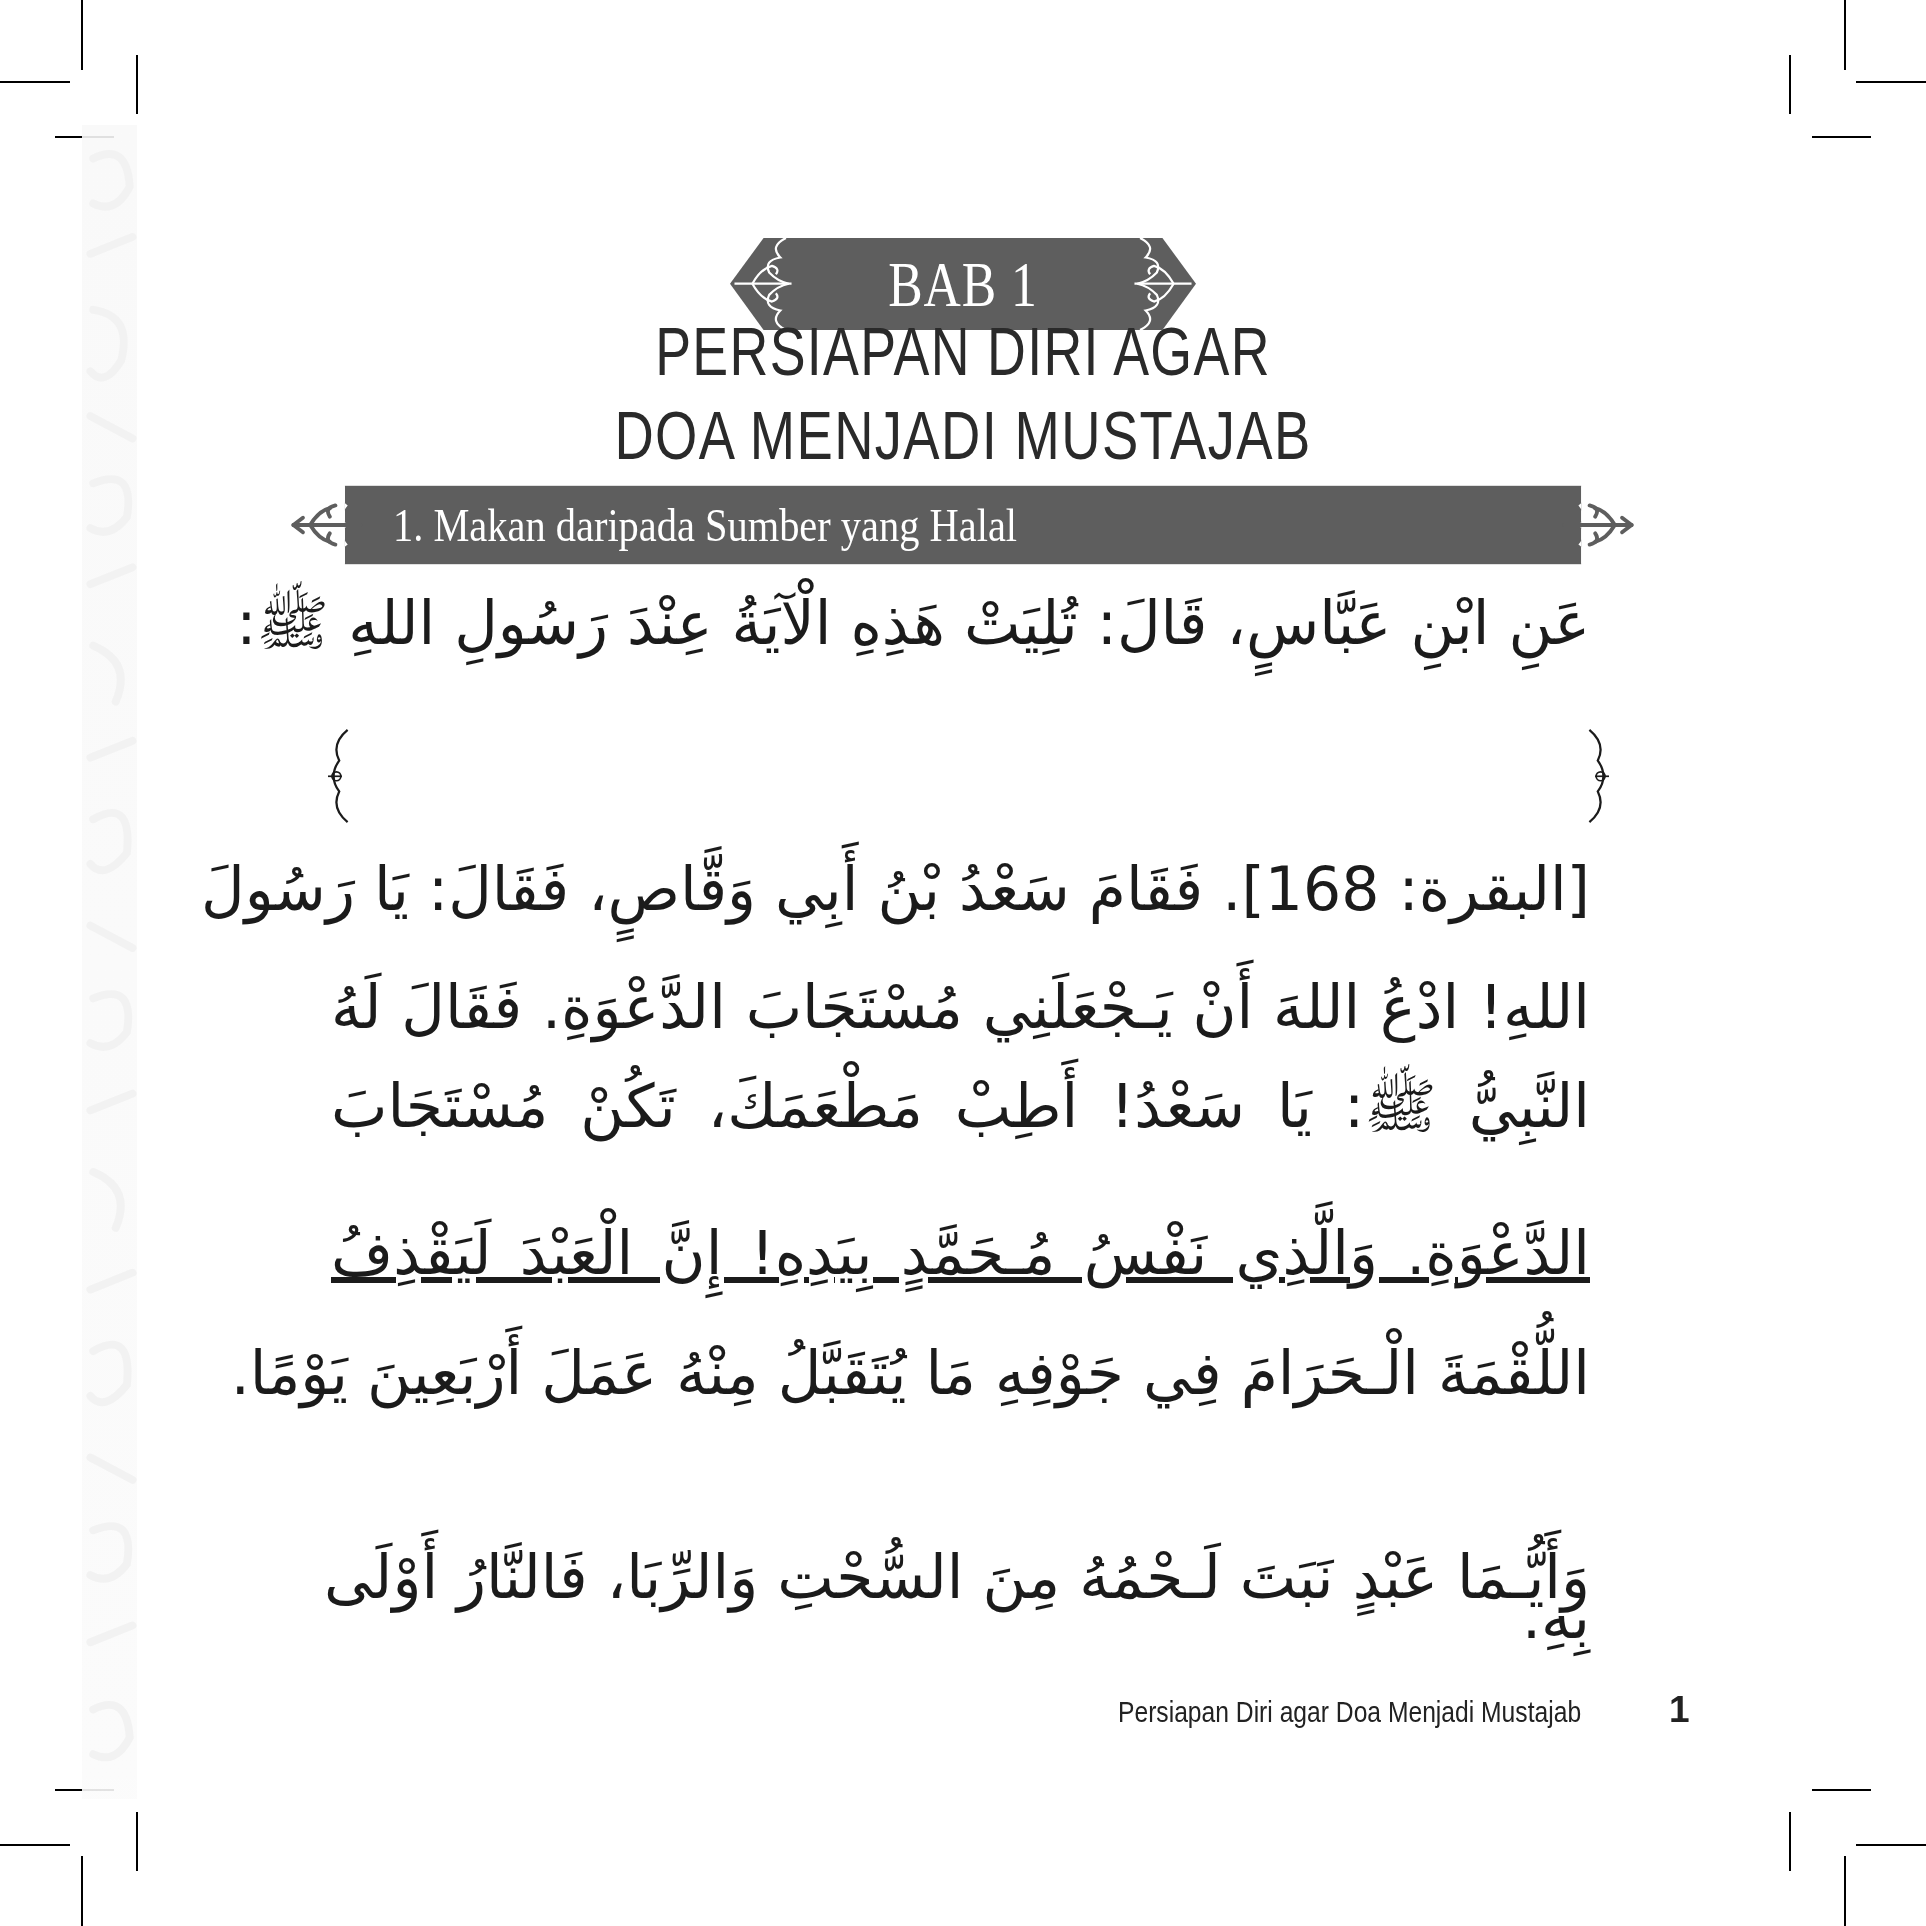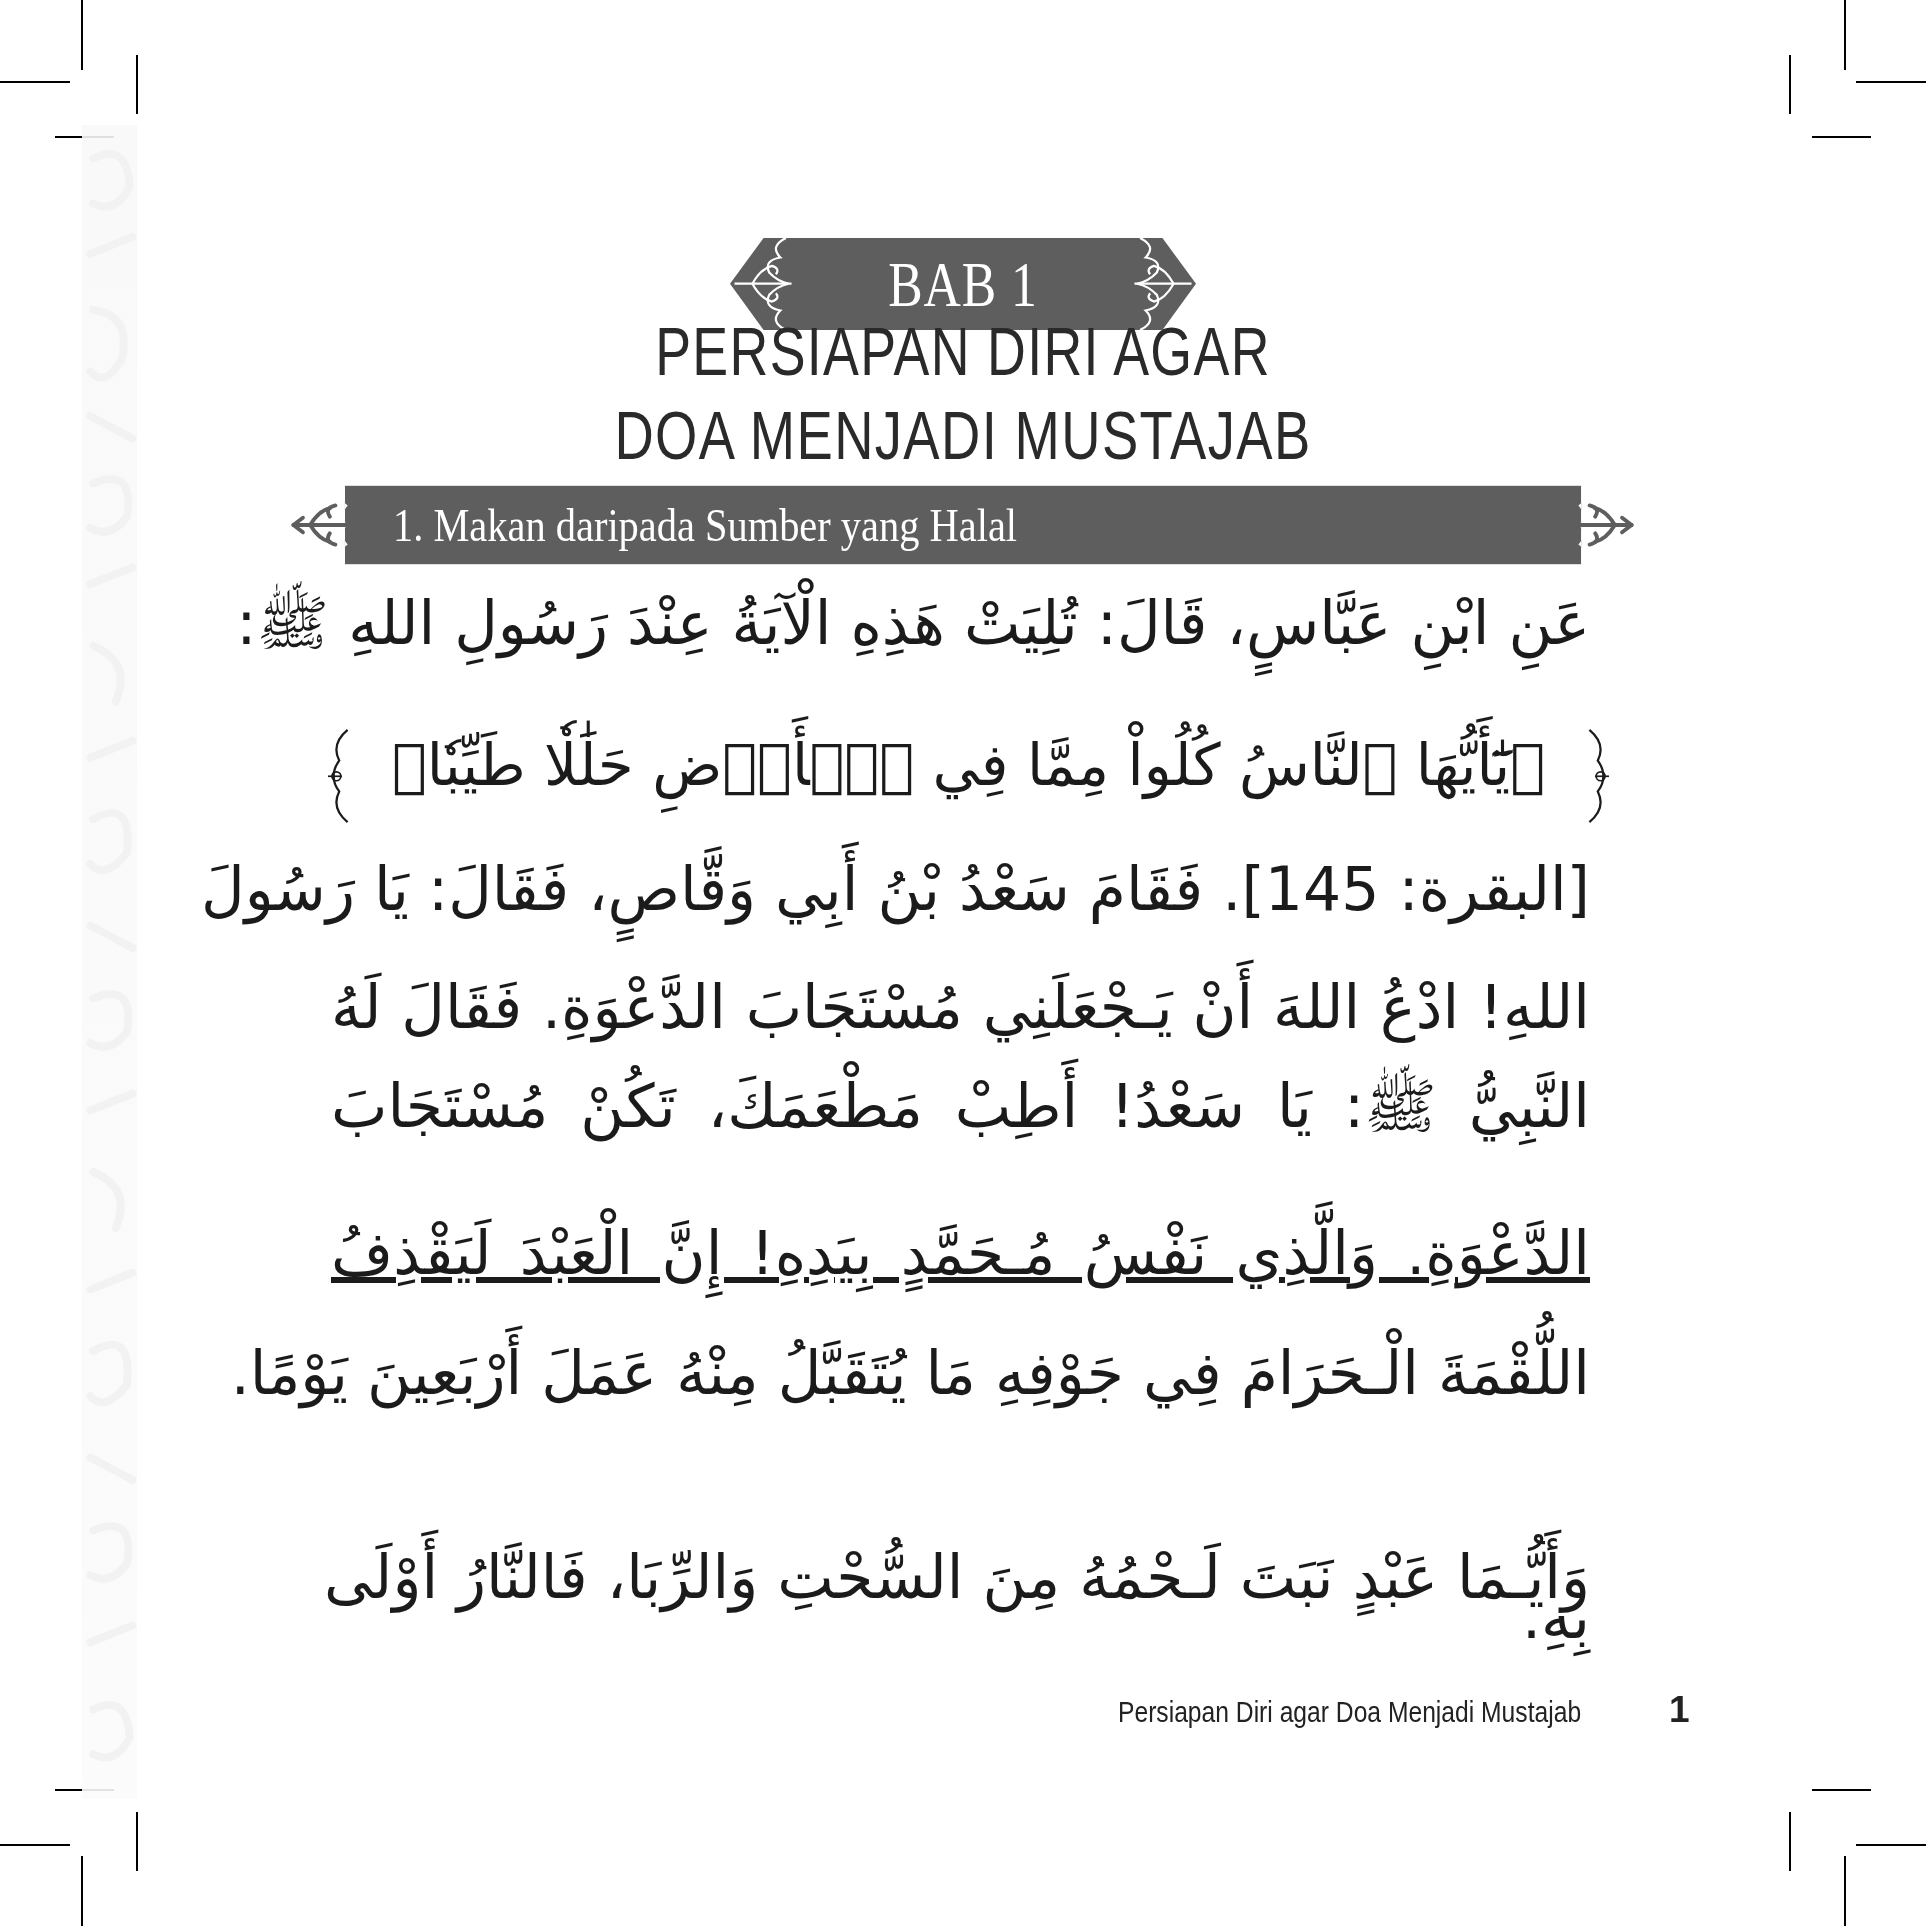--- a/index.html
+++ b/index.html
@@ -130,31 +130,30 @@
 <div class="arabic" style="top:593px;">عَنِ ابْنِ عَبَّاسٍ، قَالَ: تُلِيَتْ هَذِهِ الْآيَةُ عِنْدَ رَسُولِ اللهِ ﷺ:</div>
 
 <div class="verse">
   <div class="bracket" style="right:0;">
     <svg viewBox="0 0 60 175">
       <path d="M20,5 Q50,30 35,60 Q55,88 35,115 Q50,145 20,170" fill="none" stroke="#1b1b1b" stroke-width="4"></path>
       <circle cx="40" cy="88" r="8" fill="none" stroke="#1b1b1b" stroke-width="3"></circle>
       <path d="M30,88 L55,88" stroke="#1b1b1b" stroke-width="3"></path>
     </svg>
   </div>
-  <div class="arabic-verse">﴿يَٰٓأَيُّهَا ٱلنَّاسُ كُلُواْ مِمَّا فِي ٱلۡأَرۡضِ حَلَٰلٗا طَيِّبٗا﴾</div>
   <div class="bracket" style="left:0;">
     <svg viewBox="0 0 60 175">
       <path d="M40,5 Q10,30 25,60 Q5,88 25,115 Q10,145 40,170" fill="none" stroke="#1b1b1b" stroke-width="4"></path>
       <circle cx="20" cy="88" r="8" fill="none" stroke="#1b1b1b" stroke-width="3"></circle>
       <path d="M5,88 L30,88" stroke="#1b1b1b" stroke-width="3"></path>
     </svg>
   </div>
 </div>
 
-<div class="arabic" style="top:859px;">[البقرة: 145]. فَقَامَ سَعْدُ بْنُ أَبِي وَقَّاصٍ، فَقَالَ: يَا رَسُولَ</div>
+<div class="arabic" style="top:859px;">[البقرة: 168]. فَقَامَ سَعْدُ بْنُ أَبِي وَقَّاصٍ، فَقَالَ: يَا رَسُولَ</div>
 <div class="arabic" style="top:977px;">اللهِ! ادْعُ اللهَ أَنْ يَـجْعَلَنِي مُسْتَجَابَ الدَّعْوَةِ. فَقَالَ لَهُ</div>
 <div class="arabic" style="top:1076px;">النَّبِيُّ ﷺ: يَا سَعْدُ! أَطِبْ مَطْعَمَكَ، تَكُنْ مُسْتَجَابَ</div>
 <div class="arabic" style="top:1223px;text-decoration:underline;">الدَّعْوَةِ. وَالَّذِي نَفْسُ مُـحَمَّدٍ بِيَدِهِ! إِنَّ الْعَبْدَ لَيَقْذِفُ</div>
 <div class="arabic" style="top:1343px;">اللُّقْمَةَ الْـحَرَامَ فِي جَوْفِهِ مَا يُتَقَبَّلُ مِنْهُ عَمَلَ أَرْبَعِينَ يَوْمًا.</div>
 <div class="arabic" style="top:1547px;">وَأَيُّـمَا عَبْدٍ نَبَتَ لَـحْمُهُ مِنَ السُّحْتِ وَالرِّبَا، فَالنَّارُ أَوْلَى</div>
 <div class="arabic last" style="top:1587px;">بِهِ.</div>
 
 <div class="footer-title">Persiapan Diri agar Doa Menjadi Mustajab</div>
 <div class="page-num">1</div>
 

